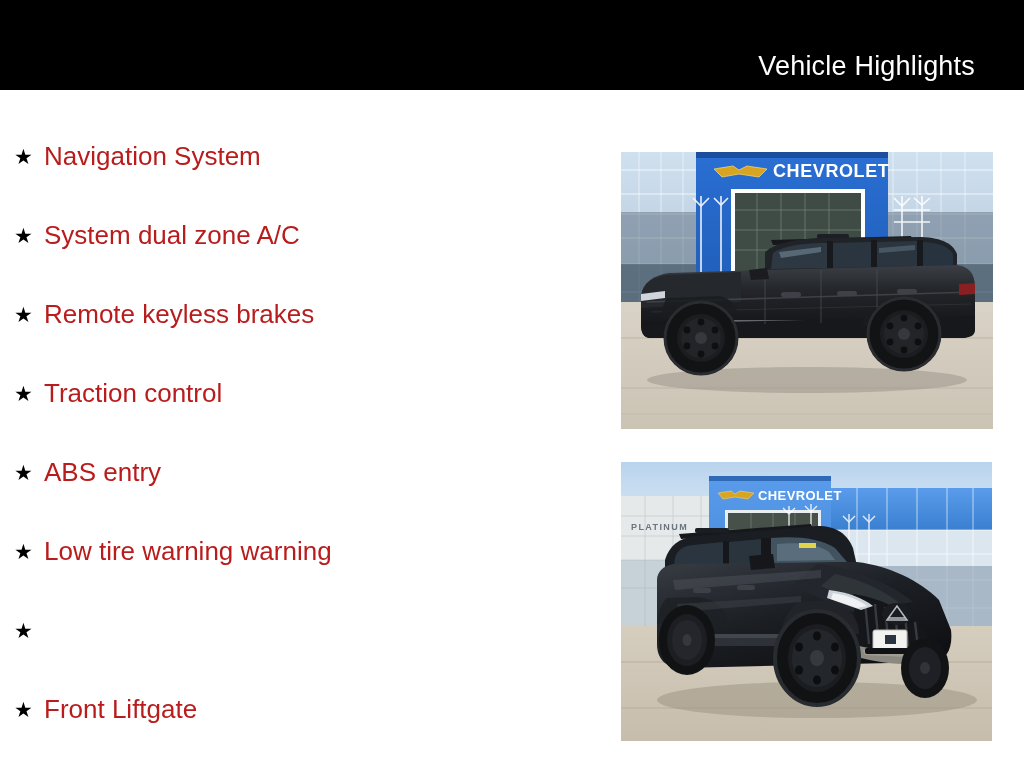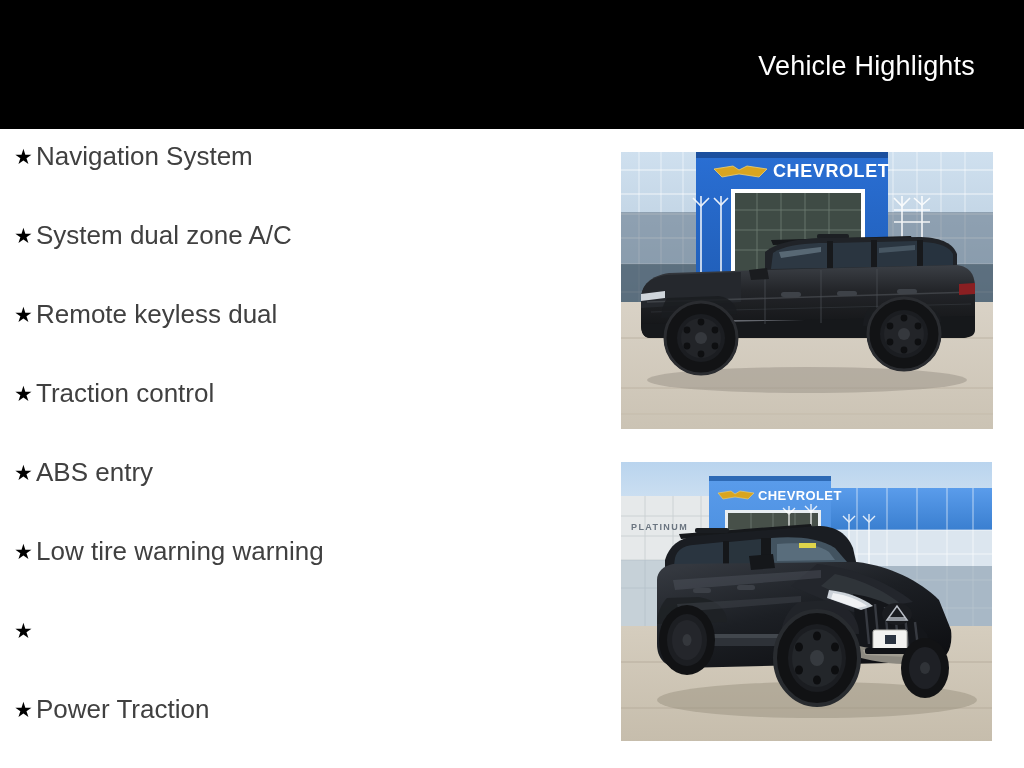--- a/index.html
+++ b/index.html
@@ -14,21 +14,21 @@
     overflow: hidden;
     position: relative;
   }
 
   
   #header-bar {
     position: absolute;
     left: 0;
     top: 0;
     width: 1024px;
-    height: 129px;
+    height: 90px;
     background: #000000;
   }
   #header-title {
     position: absolute;
     right: 49px;
     top: 50px;
     color: #ffffff;
     font-size: 27px;
     line-height: 32px;
     letter-spacing: 0.2px;
@@ -60,21 +60,22 @@
     width: 22px;
     font-size: 21px;
     line-height: 21px;
     color: #000000;
     text-align: left;
     flex: 0 0 auto;
   }
   .highlight-label {
     font-size: 26px;
     line-height: 30px;
-    color: #404040;
+    color: #b91c1c;
+    margin-left: 8px;
     font-family: "Liberation Sans", sans-serif;
   }
 
   
   .photo-frame {
     position: absolute;
     overflow: hidden;
     background: #dfe6ea;
   }
   #vehicle-photo-1 {
@@ -106,40 +107,40 @@
   <li class="highlight-item" style="top:10px;">
     <span class="star-icon">★</span>
     <span class="highlight-label">Navigation System</span>
   </li>
   <li class="highlight-item" style="top:89px;">
     <span class="star-icon">★</span>
     <span class="highlight-label">System dual zone A/C</span>
   </li>
   <li class="highlight-item" style="top:168px;">
     <span class="star-icon">★</span>
-    <span class="highlight-label">Remote keyless dual</span>
+    <span class="highlight-label">Remote keyless brakes</span>
   </li>
   <li class="highlight-item" style="top:247px;">
     <span class="star-icon">★</span>
     <span class="highlight-label">Traction control</span>
   </li>
   <li class="highlight-item" style="top:326px;">
     <span class="star-icon">★</span>
     <span class="highlight-label">ABS entry</span>
   </li>
   <li class="highlight-item" style="top:405px;">
     <span class="star-icon">★</span>
     <span class="highlight-label">Low tire warning warning</span>
   </li>
   <li class="highlight-item" style="top:484px;">
     <span class="star-icon">★</span>
   </li>
   <li class="highlight-item" style="top:563px;">
     <span class="star-icon">★</span>
-    <span class="highlight-label">Power Traction</span>
+    <span class="highlight-label">Front Liftgate</span>
   </li>
 </ul>
 
 <div class="photo-frame" id="vehicle-photo-1">
   <svg viewBox="0 0 372 277" preserveAspectRatio="none">
     <defs>
       <linearGradient id="p1glass" x1="0" y1="0" x2="0" y2="1">
         <stop offset="0" stop-color="#cfe0ef"></stop>
         <stop offset="0.55" stop-color="#b9ccdd"></stop>
         <stop offset="1" stop-color="#9fb4c6"></stop>

